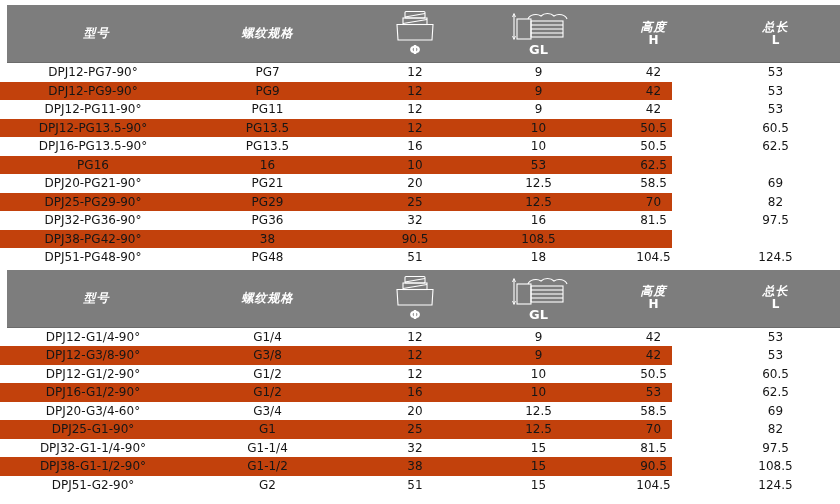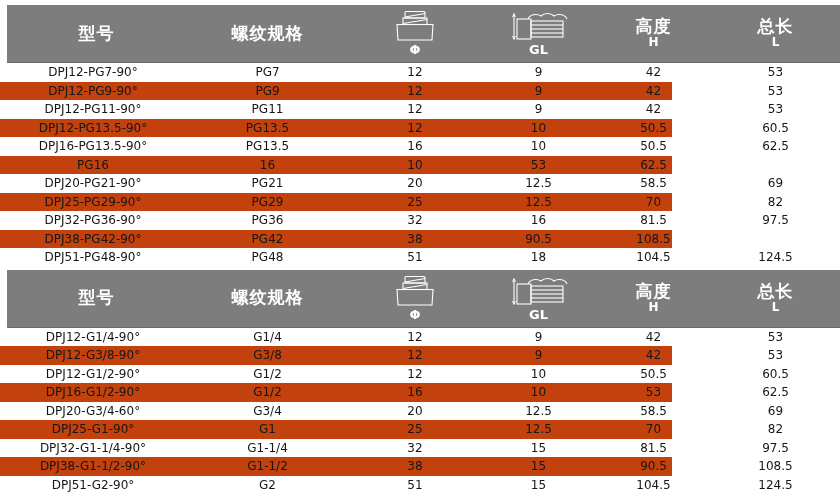--- a/index.html
+++ b/index.html
@@ -19,21 +19,21 @@
     margin-left:7px;
     height:57px;
     background:#7d7d7d;
     border-bottom:1px solid #6b6b6b;
     color:#ffffff;
   }
   .th{
     display:flex;flex-direction:column;align-items:center;justify-content:center;
     line-height:1.05;
   }
-  .th .cn{font-size:17px;font-weight:bold;letter-spacing:1px;}
+  .th .cn{font-size:12px;font-weight:bold;letter-spacing:1px;font-style:italic;}
   .th .sub2{font-size:12px;font-weight:bold;margin-top:0px;}
   .th .iconwrap{height:32px;display:flex;align-items:flex-end;justify-content:center;}
   .th .iconlabel{font-size:13px;font-weight:bold;margin-top:1px;}
 
   
   .tbody{width:672px;}
   .trow{
     display:grid;
     grid-template-columns:186px 163px 132px 115px 115px 129px;
     height:18.5px;
@@ -163,21 +163,20 @@
         <div class="trow">
           <div class="td">DPJ32-PG36-90°</div>
           <div class="td">PG36</div>
           <div class="td">32</div>
           <div class="td">16</div>
           <div class="td">81.5</div>
           <div class="td">97.5</div>
         </div>
         <div class="trow alt">
           <div class="td">DPJ38-PG42-90°</div>
-          <div class="td">PG42</div>
           <div class="td">38</div>
           <div class="td">90.5</div>
           <div class="td">108.5</div>
         </div>
         <div class="trow">
           <div class="td">DPJ51-PG48-90°</div>
           <div class="td">PG48</div>
           <div class="td">51</div>
           <div class="td">18</div>
           <div class="td">104.5</div>

